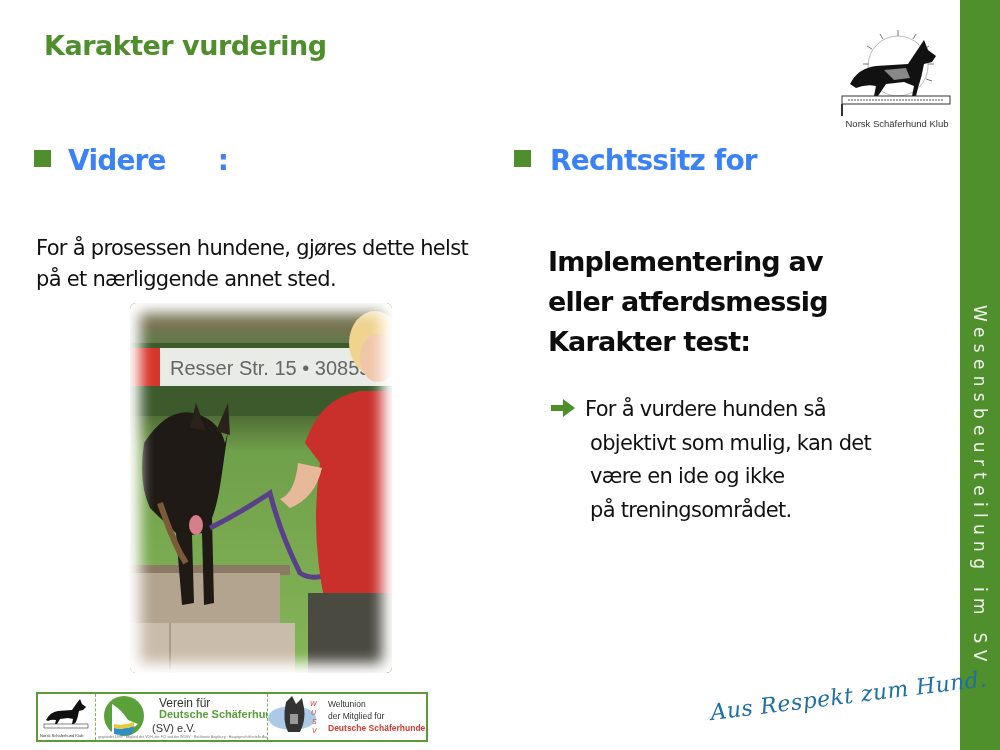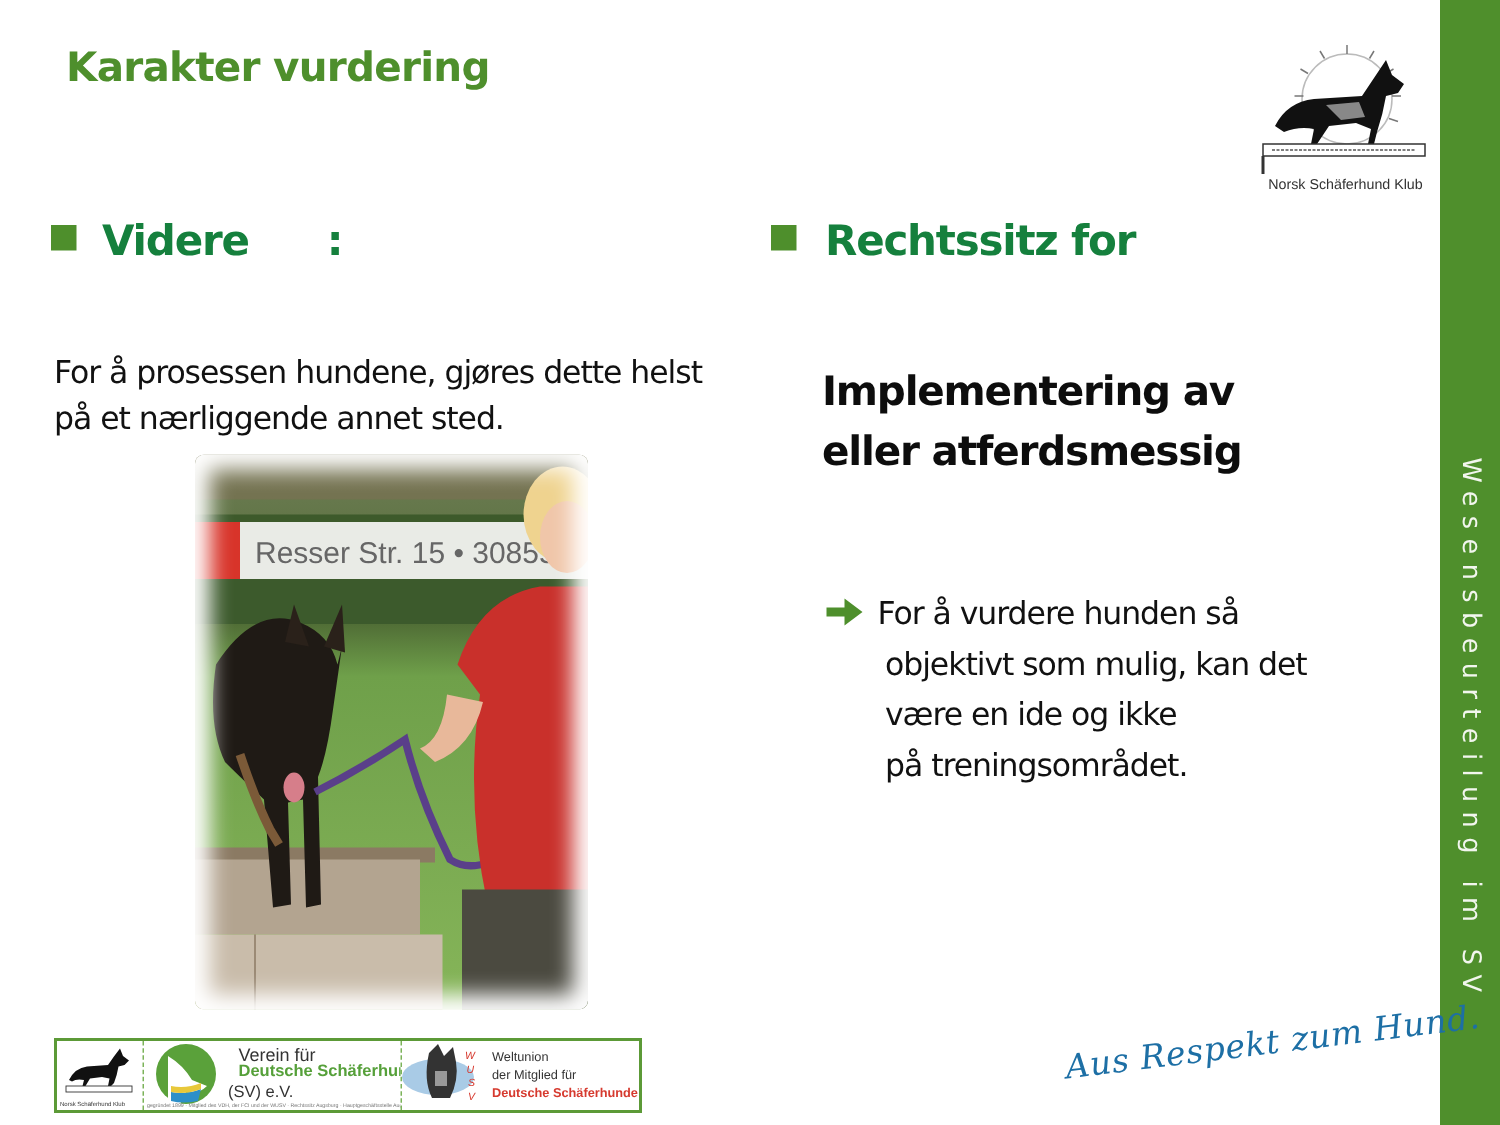--- a/index.html
+++ b/index.html
@@ -29,21 +29,21 @@
   }
   .club-logo-caption {
     position: absolute; left: 2px; top: 92px; width: 118px;
     font-size: 9.5px; color: #333; text-align: center; white-space: nowrap;
   }
 
   .bullet-square {
     position: absolute; width: 17px; height: 17px; background: #4e8f2c;
   }
   .heading {
-    position: absolute; font-size: 28px; font-weight: bold; color: #15803d;
+    position: absolute; font-size: 28px; font-weight: bold; color: #3b82f6;
     font-family: "DejaVu Sans", sans-serif; letter-spacing: -0.8px;
   }
   .heading .colon { margin-left: 52px; }
 
   .left-body {
     position: absolute; left: 36px; top: 233px; width: 440px;
     font-size: 21px; line-height: 31px; color: #111;
     font-family: "DejaVu Sans", sans-serif; letter-spacing: -0.7px;
   }
 
@@ -174,20 +174,21 @@
   </svg>
   <div class="photo-fade"></div>
 </div>
 
 <div class="bullet-square" style="left:514px; top:150px;"></div>
 <div class="heading" style="left:550px; top:144px;">Rechtssitz for</div>
 
 <div class="right-sub">
   <div>Implementering av</div>
   <div>eller atferdsmessig</div>
+  <div>Karakter test:</div>
 </div>
 
 <svg class="arrow-icon" viewBox="0 0 26 20">
   <path d="M1 7 H13 V1 L25 10 L13 19 V13 H1 Z" fill="#4e8f2c"></path>
 </svg>
 <div class="right-body">
   <span class="first">For å vurdere hunden så</span>
   <span class="rest">objektivt som mulig, kan det</span>
   <span class="rest">være en ide og ikke</span>
   <span class="rest">på treningsområdet.</span>

